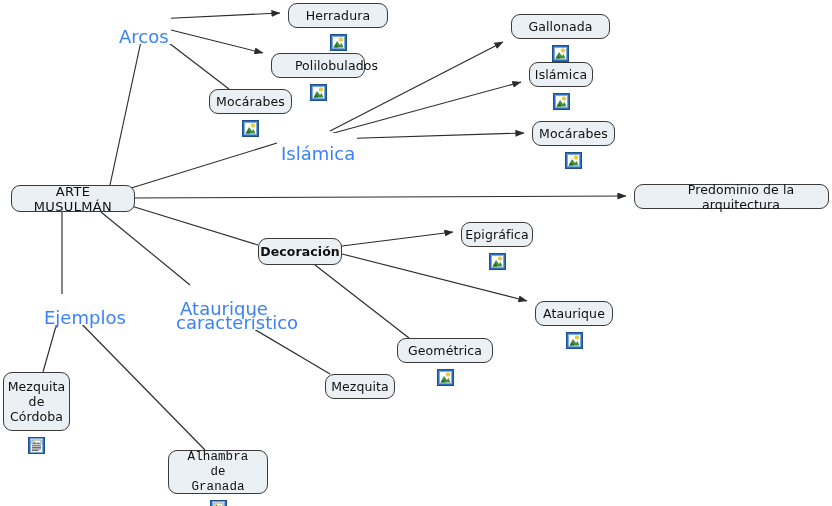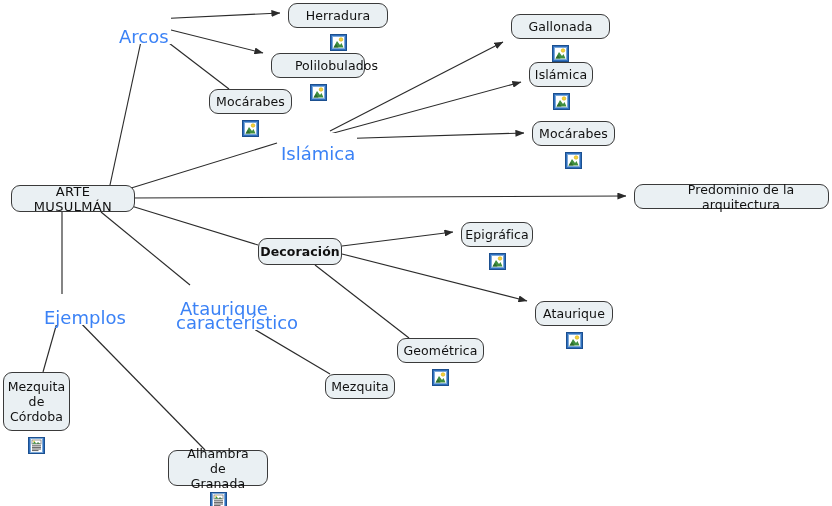--- a/index.html
+++ b/index.html
@@ -227,21 +227,21 @@
       <svg viewBox="0 0 17 17" width="17" height="17">
         <rect x="0.5" y="0.5" width="16" height="16" fill="#2f6fbe" stroke="#1b4f8f"></rect>
         <rect x="2.5" y="2.5" width="12" height="12" fill="#ffffff" stroke="#7aa8d8"></rect>
         <circle cx="11" cy="5.5" r="1.8" fill="#f5d23a" stroke="#c9a400" stroke-width="0.5"></circle>
         <polygon points="3.5,13.5 7,7 10,11 11.5,9 13.5,13.5" fill="#3f8f3f"></polygon>
         <polygon points="3.5,13.5 6,10 8.5,13.5" fill="#2e6b2e"></polygon>
       </svg>
     </span>
   </div>
 
-  <div class="node" style="left:397px; top:338px; width:87px; height:25px;text-align:right;">
+  <div class="node" style="left:397px; top:338px; width:96px; height:25px;text-align:right;">
     <span>Geométrica</span>
     <span class="node-icon icon-image" style="bottom:-9px;">
       <svg viewBox="0 0 17 17" width="17" height="17">
         <rect x="0.5" y="0.5" width="16" height="16" fill="#2f6fbe" stroke="#1b4f8f"></rect>
         <rect x="2.5" y="2.5" width="12" height="12" fill="#ffffff" stroke="#7aa8d8"></rect>
         <circle cx="11" cy="5.5" r="1.8" fill="#f5d23a" stroke="#c9a400" stroke-width="0.5"></circle>
         <polygon points="3.5,13.5 7,7 10,11 11.5,9 13.5,13.5" fill="#3f8f3f"></polygon>
         <polygon points="3.5,13.5 6,10 8.5,13.5" fill="#2e6b2e"></polygon>
       </svg>
     </span>
@@ -266,21 +266,21 @@
         <g stroke="#333333" stroke-width="0.8">
           <line x1="4" y1="8.8" x2="13" y2="8.8"></line>
           <line x1="4" y1="10.4" x2="13" y2="10.4"></line>
           <line x1="4" y1="12" x2="13" y2="12"></line>
           <line x1="4" y1="13.6" x2="10.5" y2="13.6"></line>
         </g>
       </svg>
     </span>
   </div>
 
-  <div class="node" style="left:168px; top:450px; width:100px; height:36px;">
+  <div class="node" style="left:168px; top:450px; width:100px; height:44px;font-family:Liberation Mono, monospace;">
     <span>Alhambra de
 Granada</span>
     <span class="node-icon icon-document" style="bottom:-9px;">
       <svg viewBox="0 0 17 17" width="17" height="17">
         <rect x="0.5" y="0.5" width="16" height="16" fill="#2f6fbe" stroke="#1b4f8f"></rect>
         <rect x="2.5" y="1.5" width="12" height="14" fill="#ffffff" stroke="#7aa8d8"></rect>
         <rect x="4" y="3" width="9" height="4" fill="#ffffff" stroke="#555555" stroke-width="0.6"></rect>
         <circle cx="6" cy="4.4" r="0.8" fill="#f5d23a"></circle>
         <polygon points="4.4,6.7 6.6,4.6 8.4,6.7" fill="#3f8f3f"></polygon>
         <polygon points="8,6.7 10,5.2 12.4,6.7" fill="#2e6b2e"></polygon>

